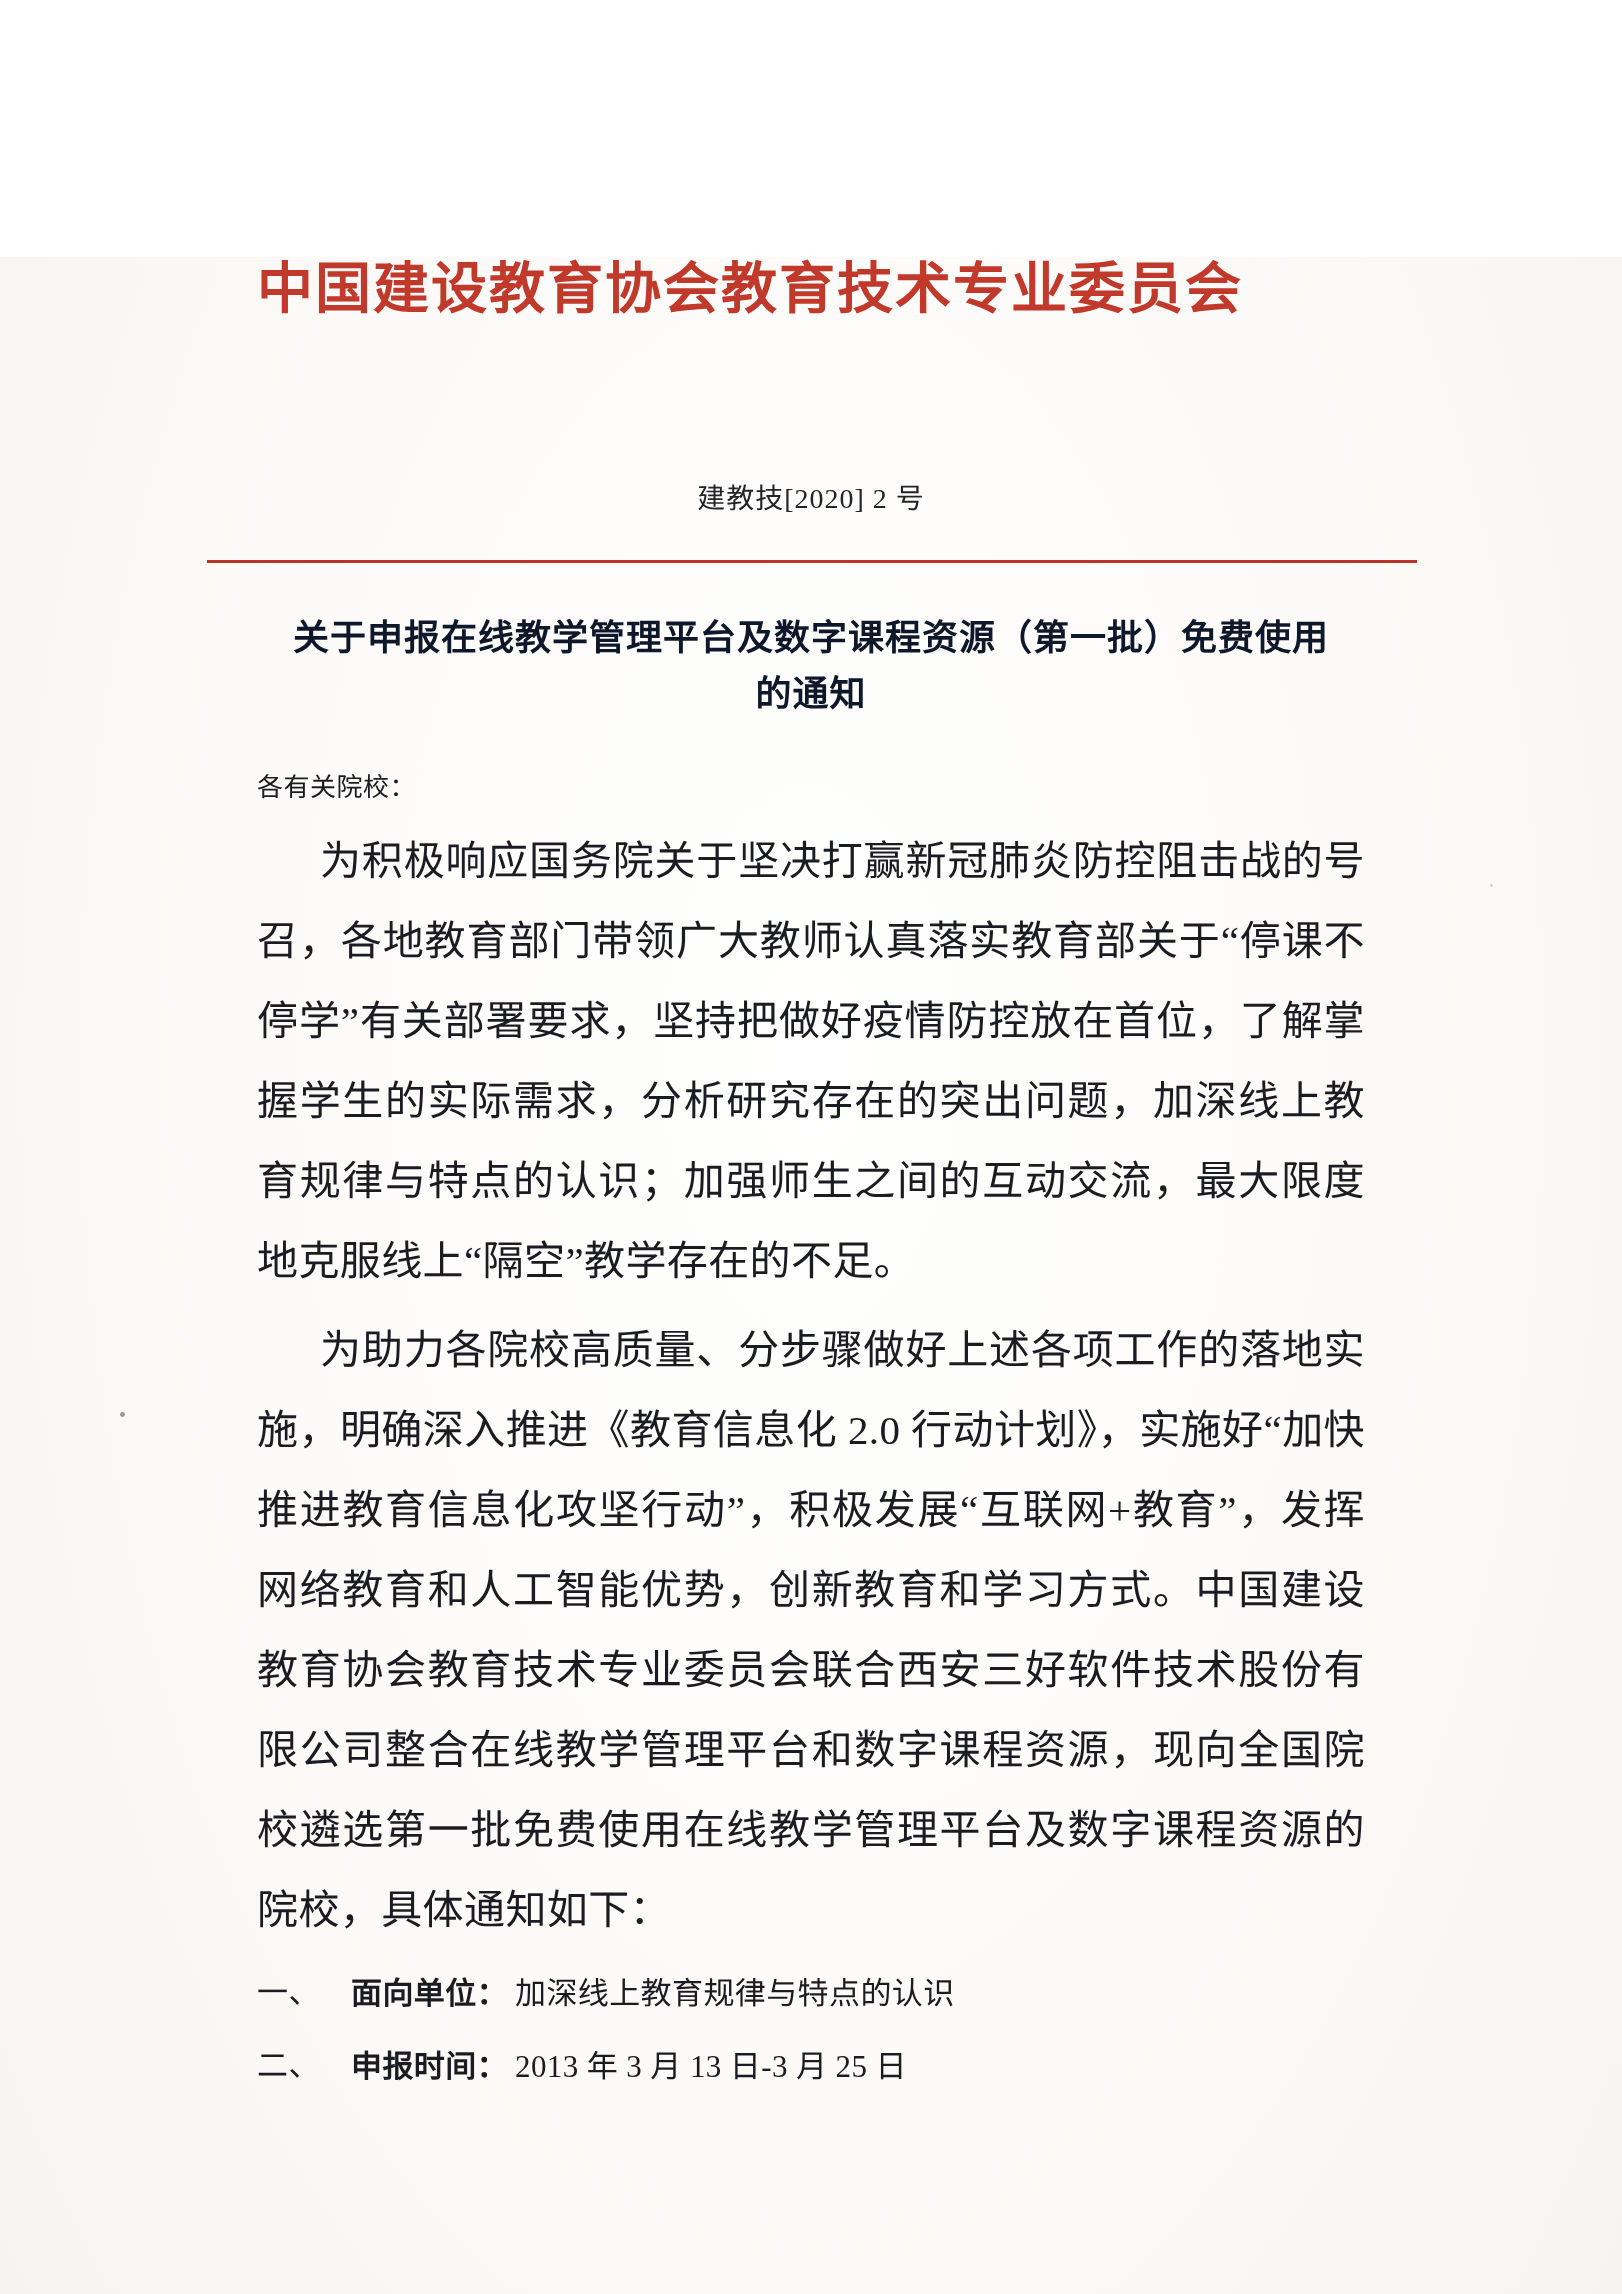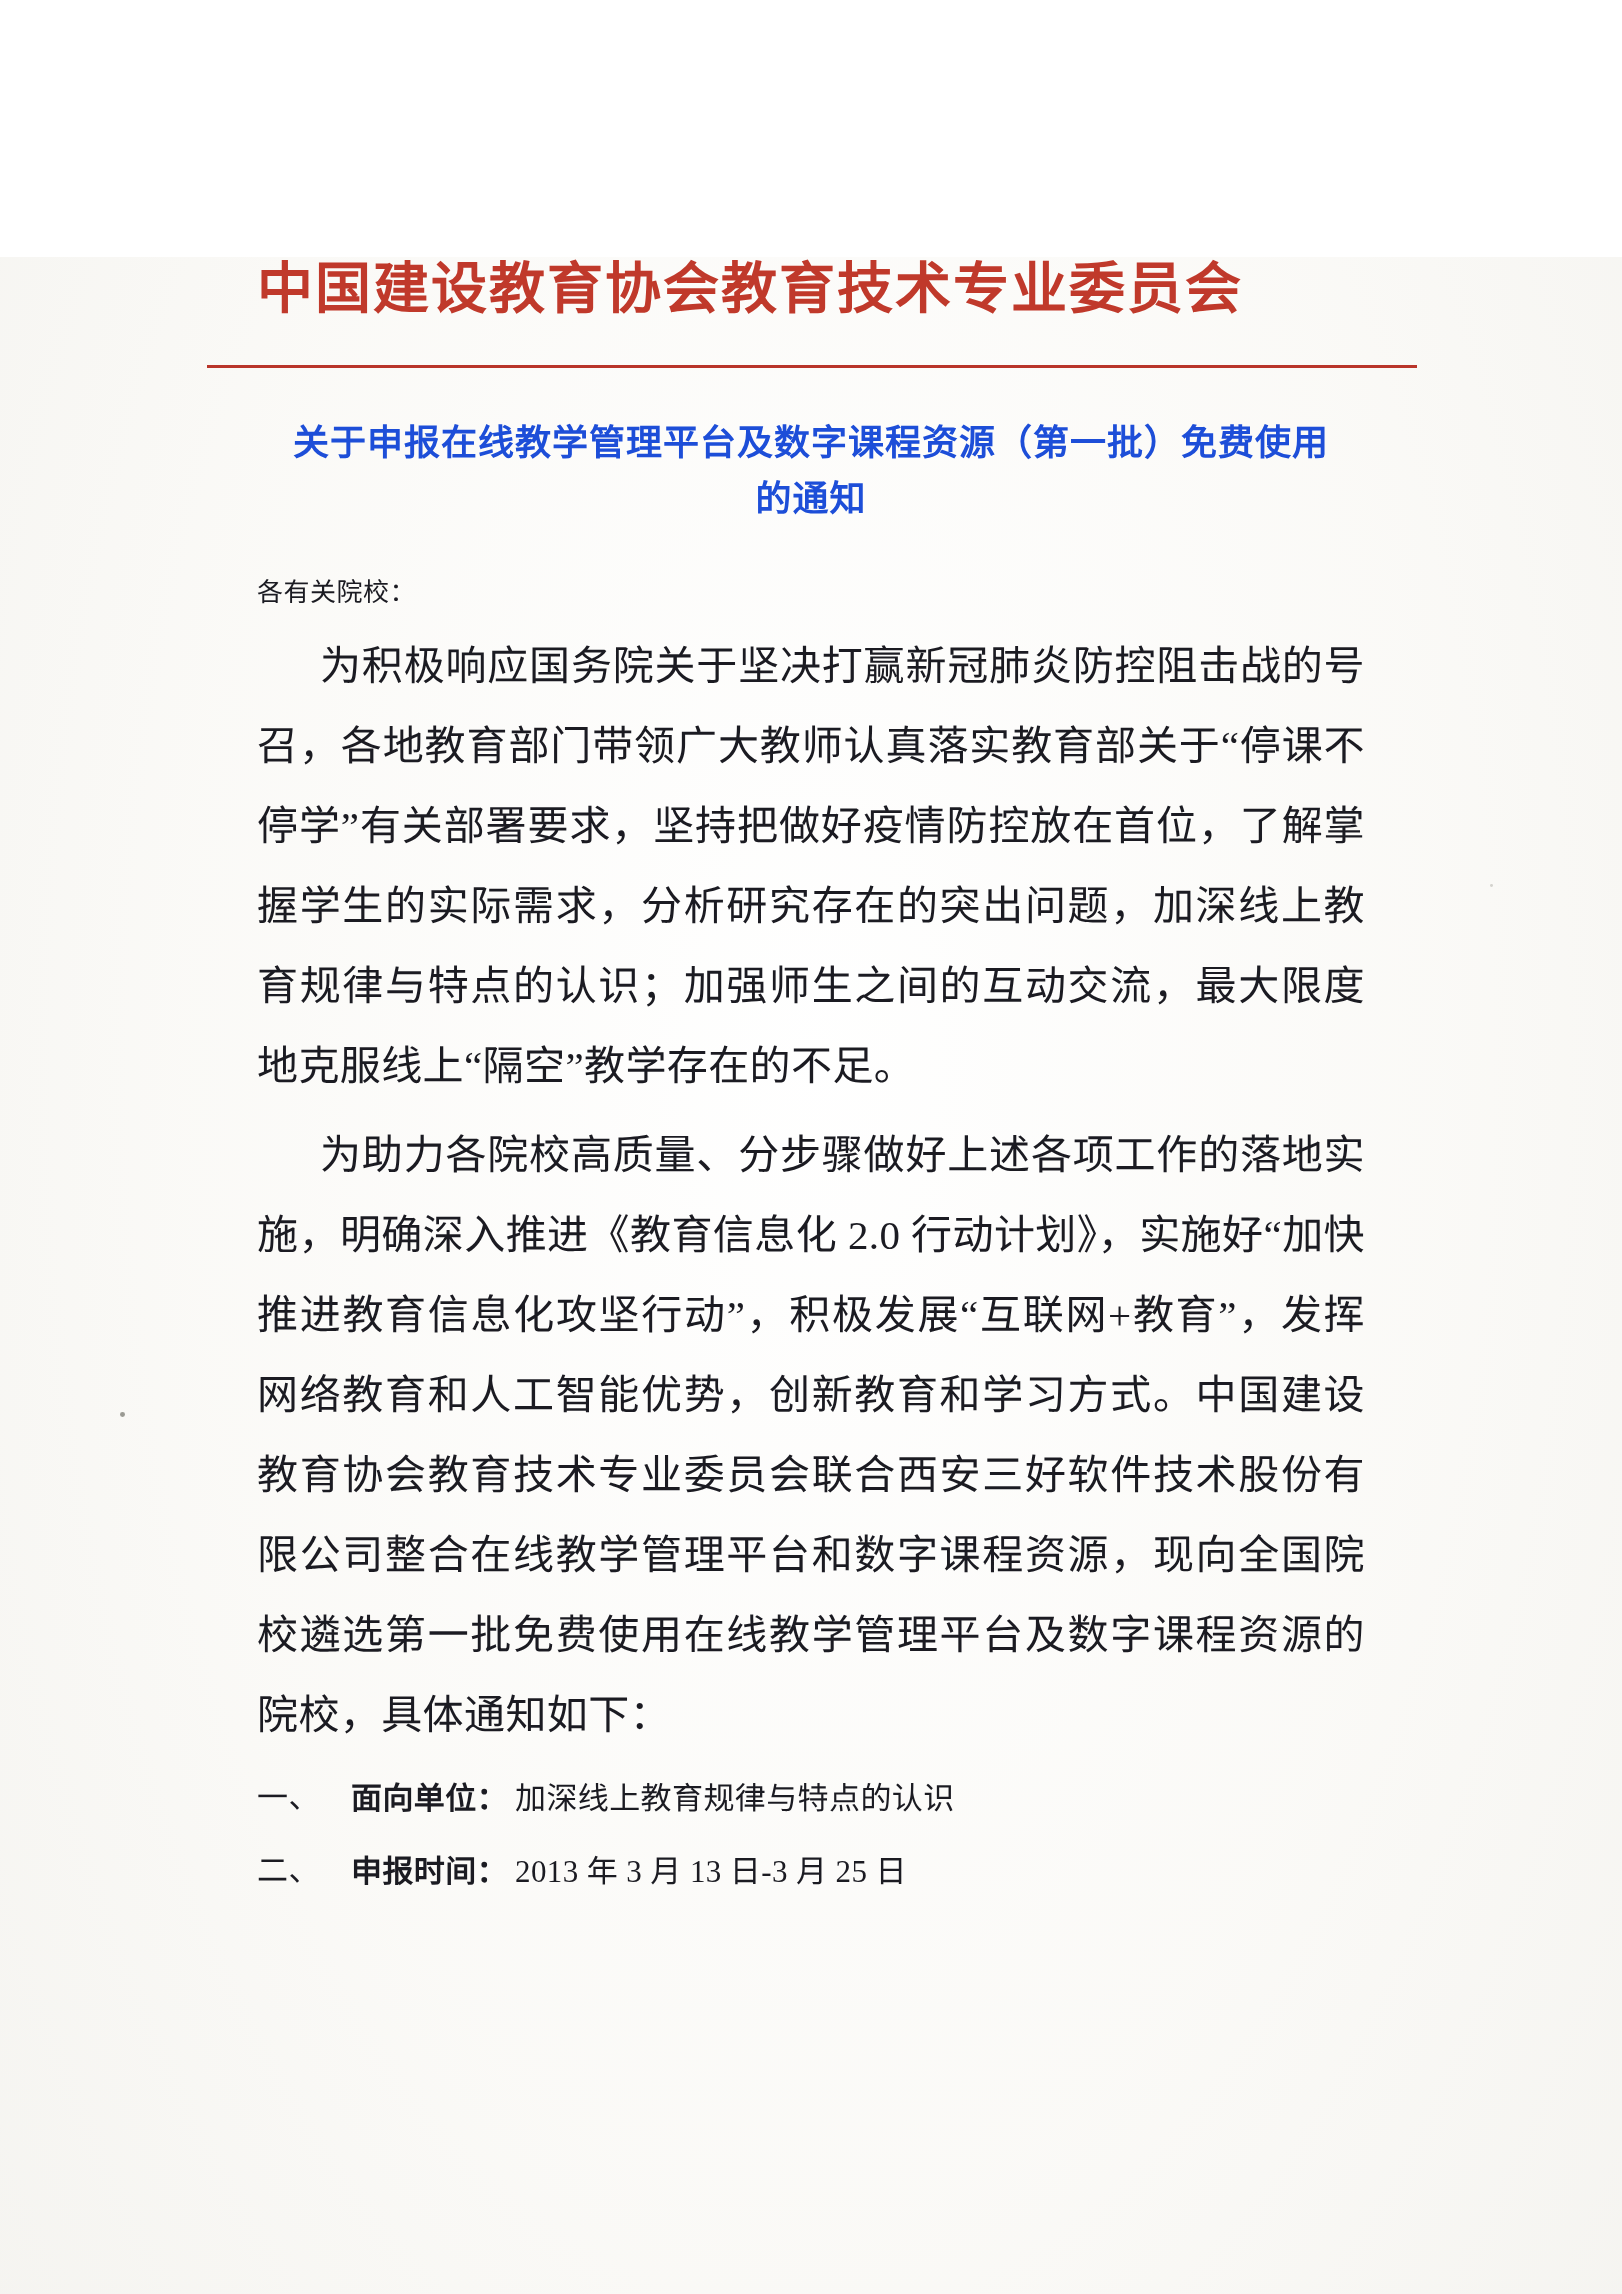--- a/index.html
+++ b/index.html
@@ -61,21 +61,21 @@
     width: 1210px;
     margin-left: -50px;
   }
   .doc-title {
     margin-top: 47px;
     text-align: center;
     font-family: "DejaVu Sans", "Liberation Sans", sans-serif;
     font-weight: bold;
     font-size: 36px;
     line-height: 1.55;
-    color: #1d4ed8;
+    color: #0f172a;
     letter-spacing: 1px;
     padding: 0 19.6px;
   }
   .salutation {
     margin-top: 41px;
     font-size: 26px;
     line-height: 1.9;
     color: #1b1b22;
     letter-spacing: 0.5px;
   }
@@ -124,20 +124,21 @@
 <div class="page">
 
   <div class="speck s1"></div>
 
   <div class="speck s3"></div>
 
   <div class="content">
 
     <div class="masthead">中国建设教育协会教育技术专业委员会</div>
 
+    <div class="doc-number">建教技[2020] 2 号</div>
 
     <div class="red-rule"></div>
 
     <div class="doc-title">关于申报在线教学管理平台及数字课程资源（第一批）免费使用的通知</div>
 
     <div class="salutation">各有关院校：</div>
 
     <p class="body-para">为积极响应国务院关于坚决打赢新冠肺炎防控阻击战的号召，各地教育部门带领广大教师认真落实教育部关于“停课不停学”有关部署要求，坚持把做好疫情防控放在首位，了解掌握学生的实际需求，分析研究存在的突出问题，加深线上教育规律与特点的认识；加强师生之间的互动交流，最大限度地克服线上“隔空”教学存在的不足。</p>
 
     <p class="body-para">为助力各院校高质量、分步骤做好上述各项工作的落地实施，明确深入推进《教育信息化 2.0 行动计划》，实施好“加快推进教育信息化攻坚行动”，积极发展“互联网+教育”，发挥网络教育和人工智能优势，创新教育和学习方式。中国建设教育协会教育技术专业委员会联合西安三好软件技术股份有限公司整合在线教学管理平台和数字课程资源，现向全国院校遴选第一批免费使用在线教学管理平台及数字课程资源的院校，具体通知如下：</p>

